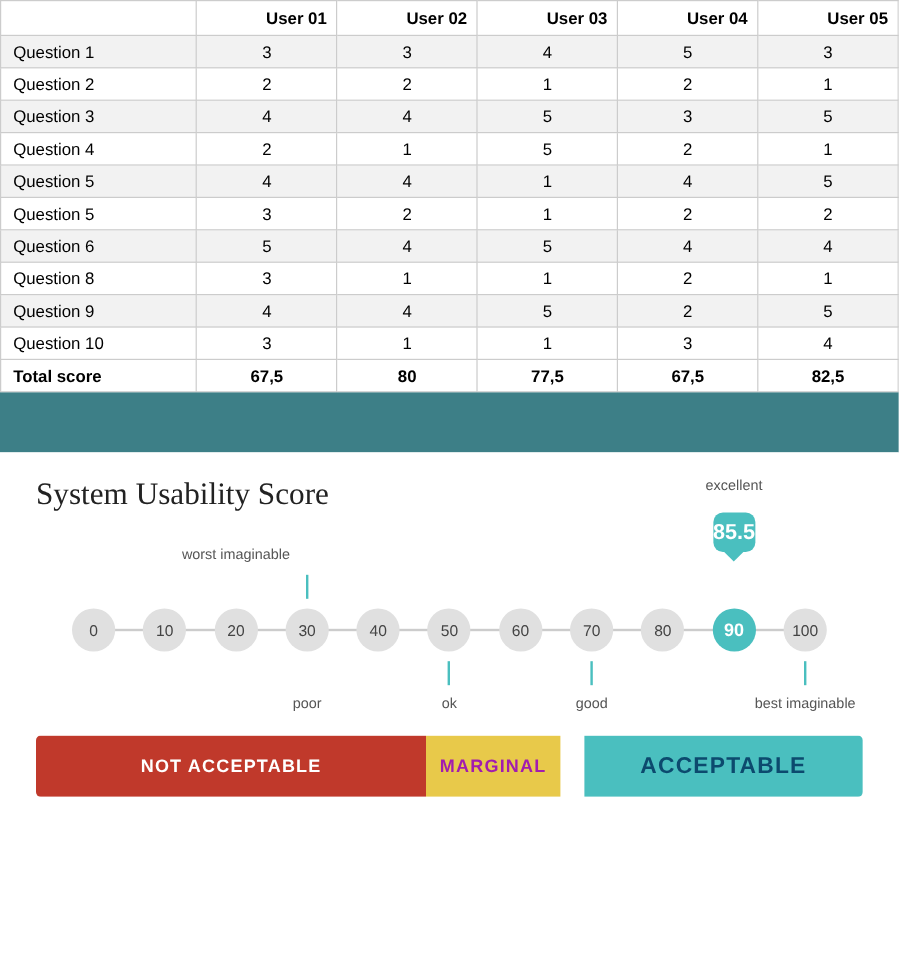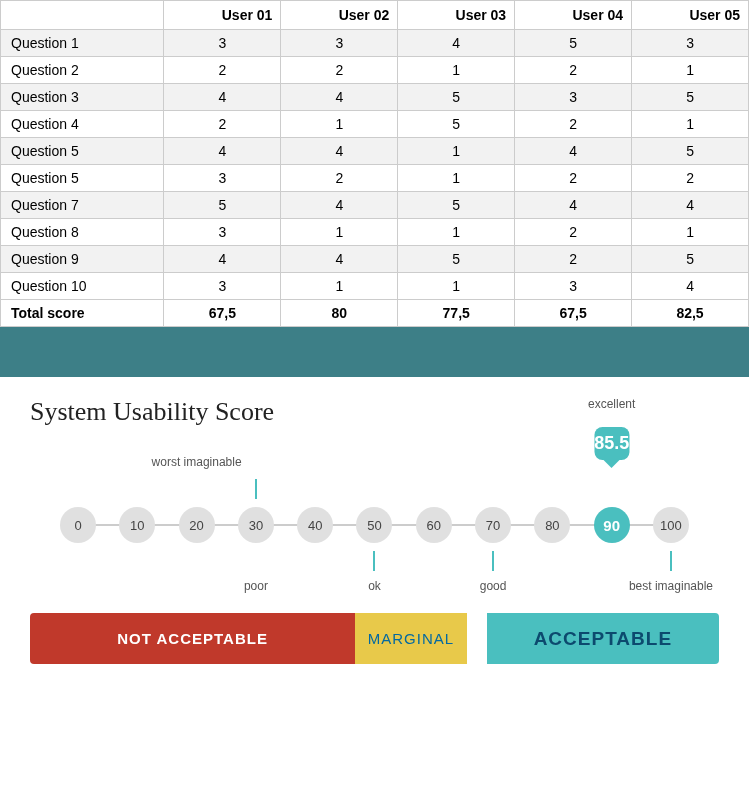--- a/index.html
+++ b/index.html
@@ -244,22 +244,22 @@
       font-size: 15px;
       letter-spacing: 1px;
     }
 
     .acc-marginal {
       background: #e8c94a;
       flex: 1.2;
       display: flex;
       align-items: center;
       justify-content: center;
-      color: #0369a1;
-      font-weight: normal;
+      color: #a21caf;
+      font-weight: bold;
       font-size: 15px;
       letter-spacing: 1px;
     }
 
     .acc-acceptable {
       background: #4abfbf;
       flex: 2.5;
       display: flex;
       align-items: center;
       justify-content: center;
@@ -337,21 +337,21 @@
         </tr>
         <tr>
           <td>Question 5</td>
           <td>3</td>
           <td>2</td>
           <td>1</td>
           <td>2</td>
           <td>2</td>
         </tr>
         <tr>
-          <td>Question 7</td>
+          <td>Question 6</td>
           <td>5</td>
           <td>4</td>
           <td>5</td>
           <td>4</td>
           <td>4</td>
         </tr>
         <tr>
           <td>Question 8</td>
           <td>3</td>
           <td>1</td>

